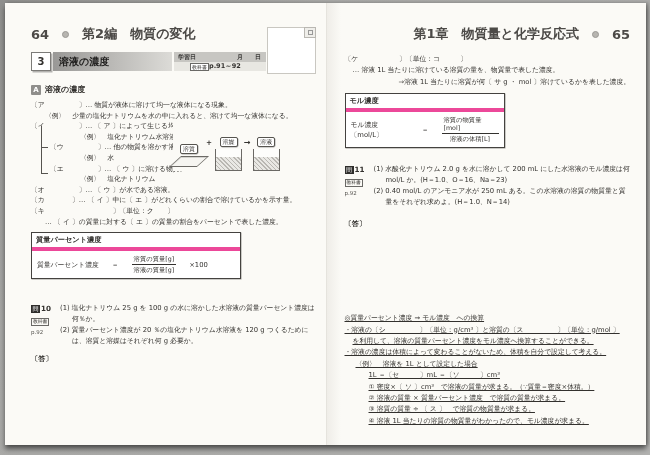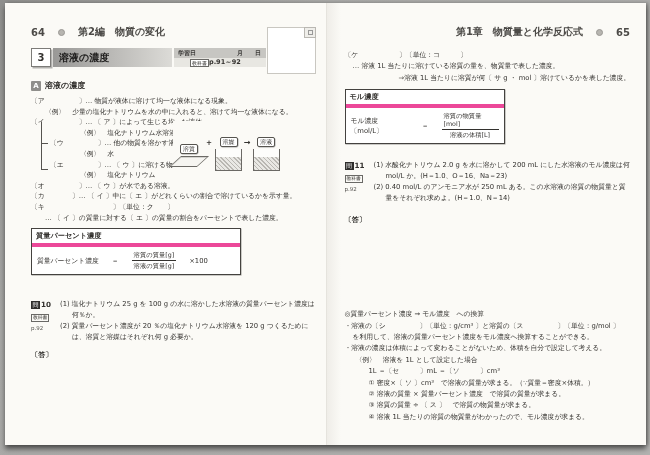--- a/index.html
+++ b/index.html
@@ -5,21 +5,21 @@
   html,body{margin:0;padding:0;background:#9e9e9c;}
   .screen{position:relative;width:650px;height:455px;overflow:hidden;
     background:linear-gradient(135deg,#8f8f8d 0,#a8a8a6 30%,#b2b2b0 100%);
     font-family:"DejaVu Sans","Liberation Sans",sans-serif;color:#33312e;}
   .spread{position:absolute;left:5px;top:3px;width:641px;height:442px;
     background:#fbfaf6;box-shadow:0 4px 5px rgba(0,0,0,.5),2px 0 3px rgba(0,0,0,.25);display:flex;}
   .page{width:50%;position:relative;box-sizing:border-box;}
   .page.left{padding:22px 12px 0 26px;}
   .page.right{padding:22px 16px 0 18px;border-left:1px solid #e5e3dd;
     background:linear-gradient(to right,#efede8 0,#fbfaf6 14px);}
-  .phead{display:flex;align-items:center;gap:13px;font-size:10px;font-weight:bold;color:#4c4a47;}
+  .phead{display:flex;align-items:center;gap:13px;font-size:13px;font-weight:bold;color:#4c4a47;}
   .phead.r{justify-content:flex-end;}
   .dot{width:5px;height:5px;border-radius:50%;background:#b7b5b0;border:1px solid #9a9894;}
 
   
   .titlebar{display:flex;margin-top:9px;height:19px;position:relative;width:235px;}
   .numbox{width:18px;height:17px;background:#fff;border:1px solid #7c7b78;box-shadow:1.5px 1.5px 0 #b3b2af;
     display:flex;align-items:center;justify-content:center;font-size:10px;font-weight:bold;}
   .titlegrad{flex:1;margin-left:2px;background:linear-gradient(to right,#999896,#dcdbd7);
     display:flex;align-items:center;padding-left:6px;font-size:10px;font-weight:bold;color:#222120;}
   .tside{width:92px;margin-left:2px;display:flex;flex-direction:column;font-size:6px;}
@@ -69,21 +69,21 @@
   .qno{font-weight:bold;font-size:7.2px;}
   .qref{margin-top:2px;}
   .qrefbox{border:1px solid #6a6966;display:inline-block;font-size:4.8px;padding:0 1px;line-height:6px;}
   .qpage{font-size:5.5px;color:#55534f;}
   .qbody .cont{padding-left:12px;}
   .answer{margin-top:7px;font-size:7.2px;font-weight:bold;}
 
   .rlines{margin-top:11px;font-size:6.8px;line-height:11.4px;}
   .rlines .ind1{padding-left:8px;} .rlines .ind2{padding-left:13px;text-align:right;}
 
-  .conv{margin-top:84px;font-size:6.8px;line-height:11.4px;}
+  .conv{margin-top:84px;font-size:6.8px;line-height:11.4px;text-decoration:underline;}
   .conv .c-cont{padding-left:8px;}
   .conv .c-ex{padding-left:11px;}
   .conv .c-eq{padding-left:24px;}
   .conv .c-step{padding-left:24px;}
 </style>
 </head>
 <body>
 
 <div class="screen">
   <div class="spread">

